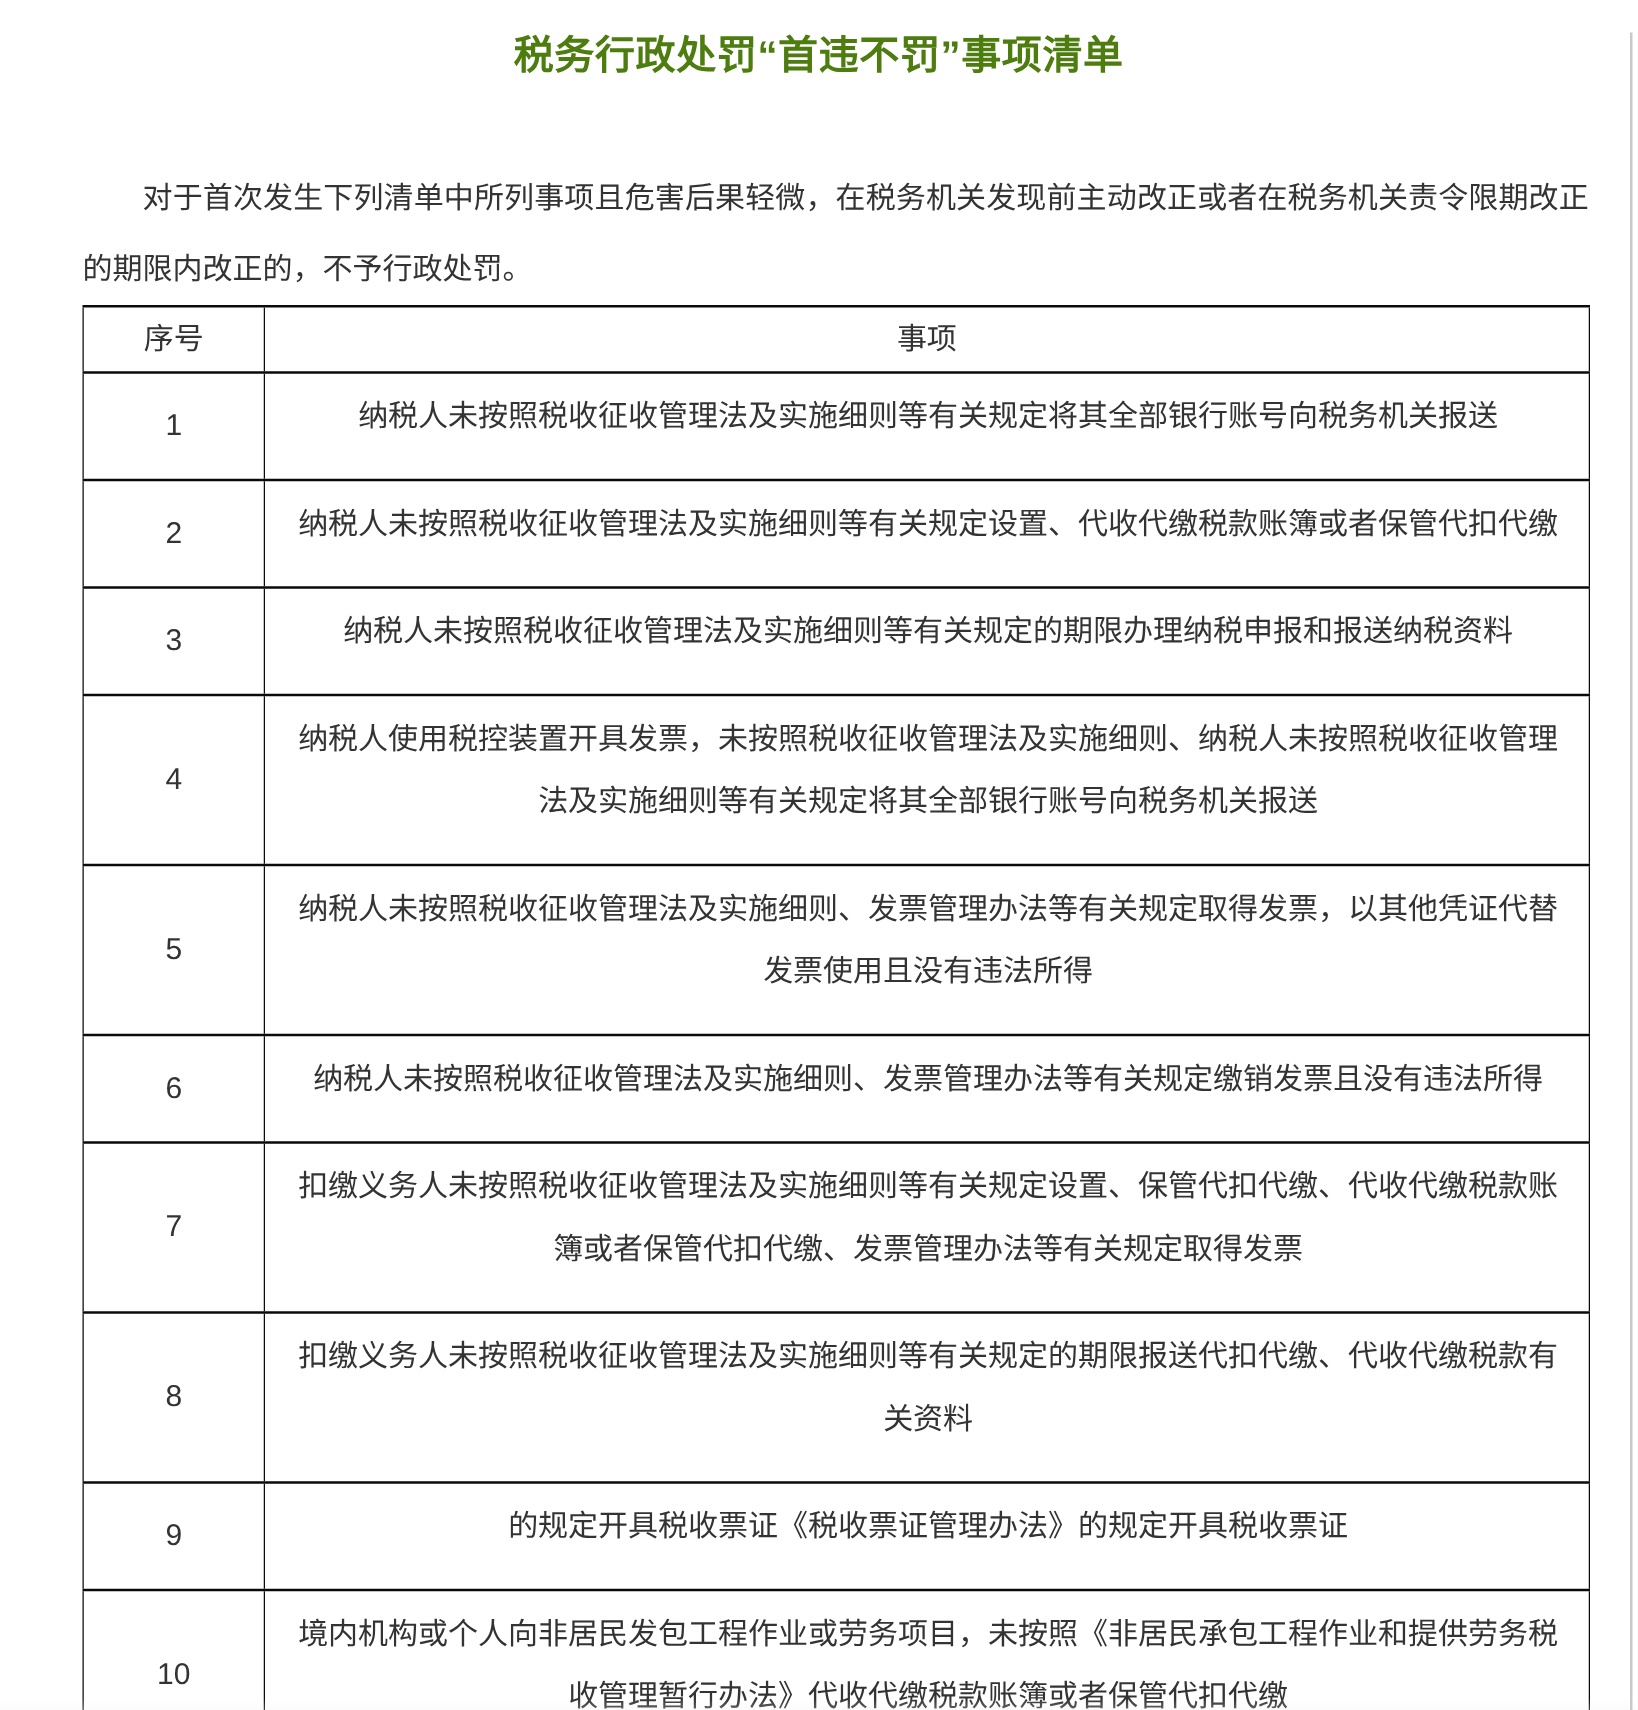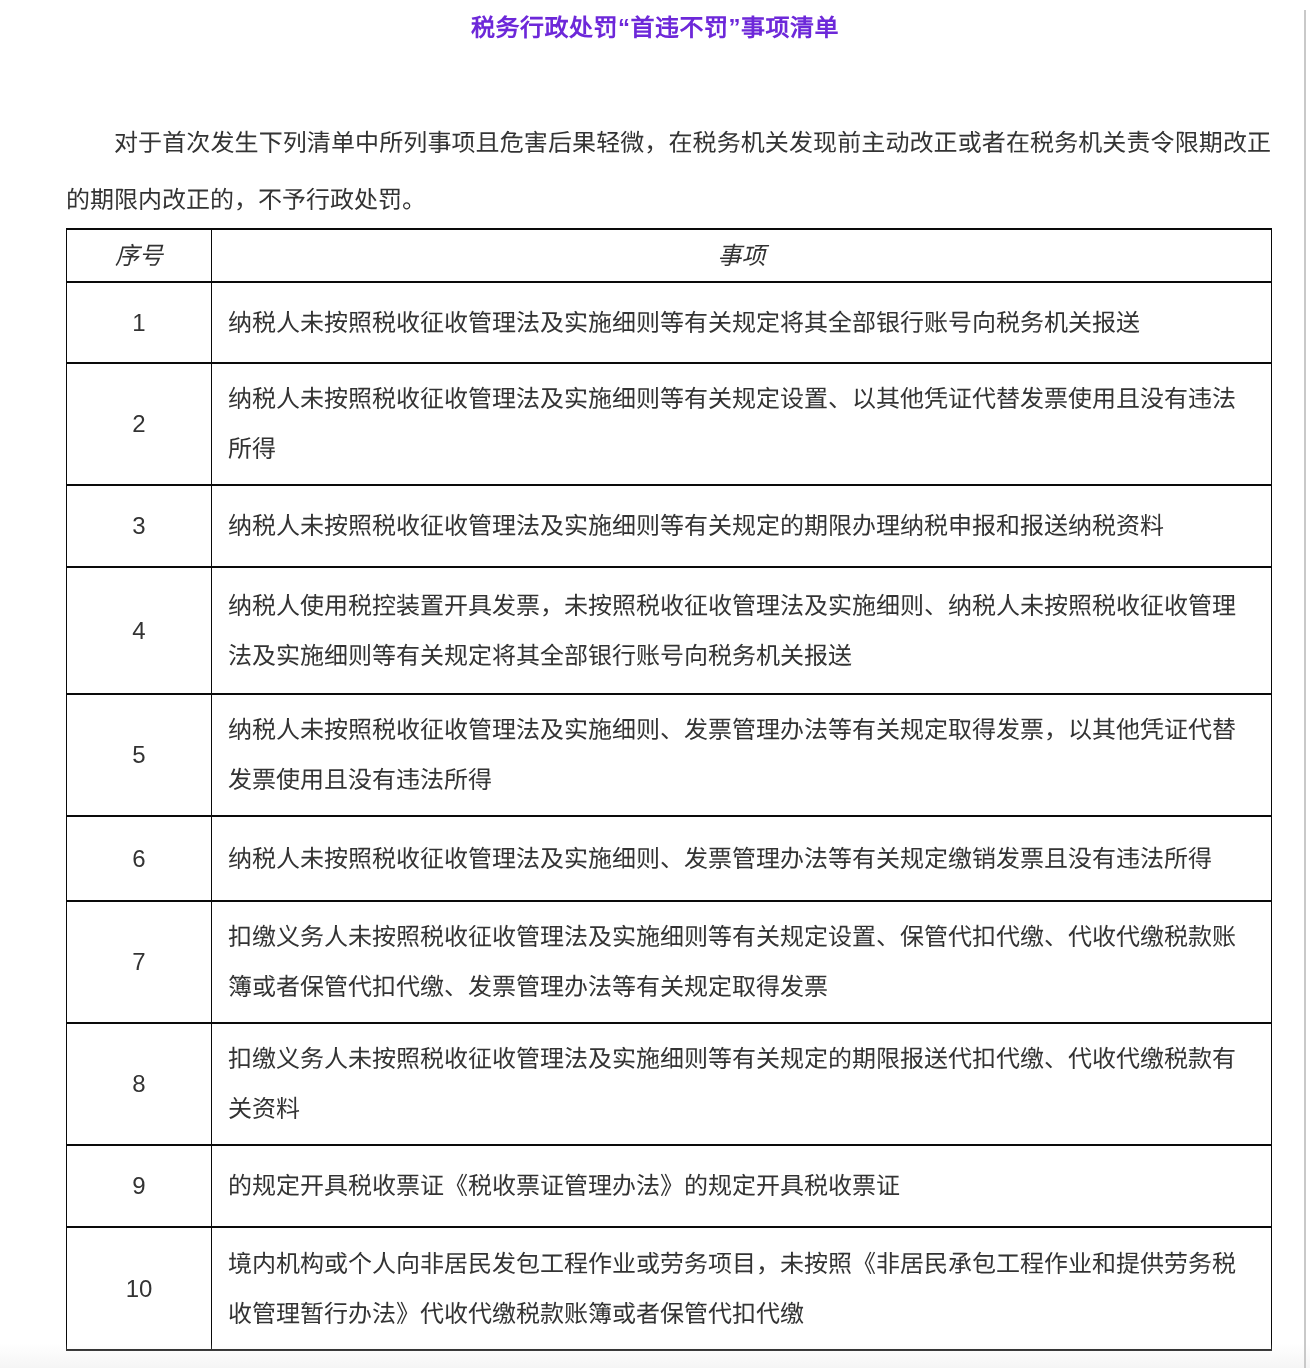--- a/index.html
+++ b/index.html
@@ -10,25 +10,25 @@
     font-family: "Liberation Sans", "DejaVu Sans", sans-serif;
     overflow: hidden;
   }
   .page {
     position: relative;
     width: 1310px;
     height: 1368px;
     background: #ffffff;
   }
   .doc-title {
-    margin-top: 10px;
+    margin-top: 26px;
     text-align: center;
-    font-size: 24px;
+    font-size: 32px;
     font-weight: bold;
-    color: #6d28d9;
+    color: #4d7c0f;
     line-height: 36px;
     letter-spacing: 0.5px;
   }
   .doc-body {
     margin-left: 66px;
     width: 1205px;
   }
   .intro {
     margin-top: 68px;
     font-size: 24px;
@@ -49,25 +49,25 @@
     border: 1px solid #0a0a0a;
     border-top: 2px solid #0a0a0a;
     font-size: 24px;
     color: #333333;
     font-weight: normal;
     vertical-align: middle;
   }
   col.col-no { width: 145px; }
   col.col-item { width: 1060px; }
   thead tr { height: 53px; }
-  th.no-header, th.item-header { text-align: center; line-height: 30px; font-style: italic; }
+  th.no-header, th.item-header { text-align: center; line-height: 30px; }
   td.cell-no { text-align: center; line-height: 30px; }
   td.cell-item {
-    text-align: left;
-    padding: 10px 14px 10px 16px;
+    text-align: center;
+    padding: 10px 14px 24px 16px;
     line-height: 50px;
   }
   
   tbody tr:nth-child(1)  { height: 81px; }
   tbody tr:nth-child(2)  { height: 82px; }
   tbody tr:nth-child(3)  { height: 82px; }
   tbody tr:nth-child(4)  { height: 127px; }
   tbody tr:nth-child(5)  { height: 117px; }
   tbody tr:nth-child(6)  { height: 85px; }
   tbody tr:nth-child(7)  { height: 115px; }
@@ -114,21 +114,21 @@
           <th class="item-header">事项</th>
         </tr>
       </thead>
       <tbody id="table-body">
           <tr>
     <td class="cell-no">1</td>
     <td class="cell-item">纳税人未按照税收征收管理法及实施细则等有关规定将其全部银行账号向税务机关报送</td>
   </tr>
           <tr>
     <td class="cell-no">2</td>
-    <td class="cell-item">纳税人未按照税收征收管理法及实施细则等有关规定设置、以其他凭证代替发票使用且没有违法所得</td>
+    <td class="cell-item">纳税人未按照税收征收管理法及实施细则等有关规定设置、代收代缴税款账簿或者保管代扣代缴</td>
   </tr>
           <tr>
     <td class="cell-no">3</td>
     <td class="cell-item">纳税人未按照税收征收管理法及实施细则等有关规定的期限办理纳税申报和报送纳税资料</td>
   </tr>
           <tr>
     <td class="cell-no">4</td>
     <td class="cell-item">纳税人使用税控装置开具发票，未按照税收征收管理法及实施细则、纳税人未按照税收征收管理法及实施细则等有关规定将其全部银行账号向税务机关报送</td>
   </tr>
           <tr>

